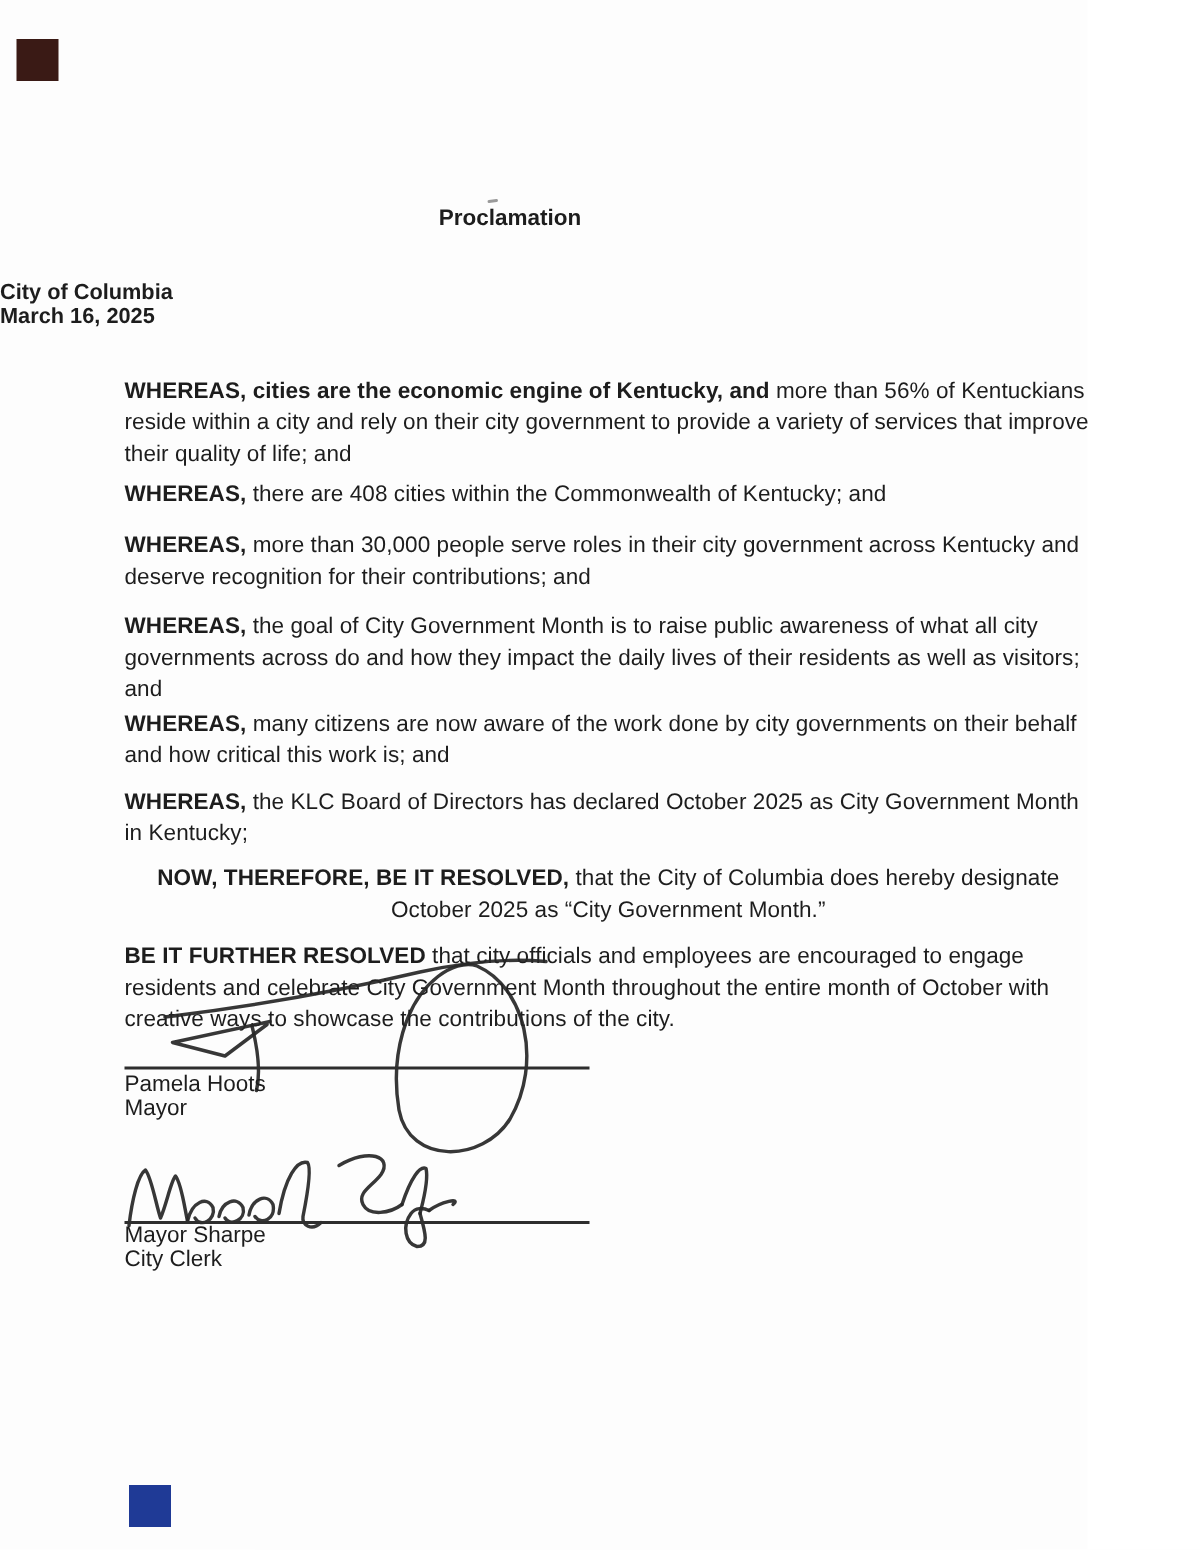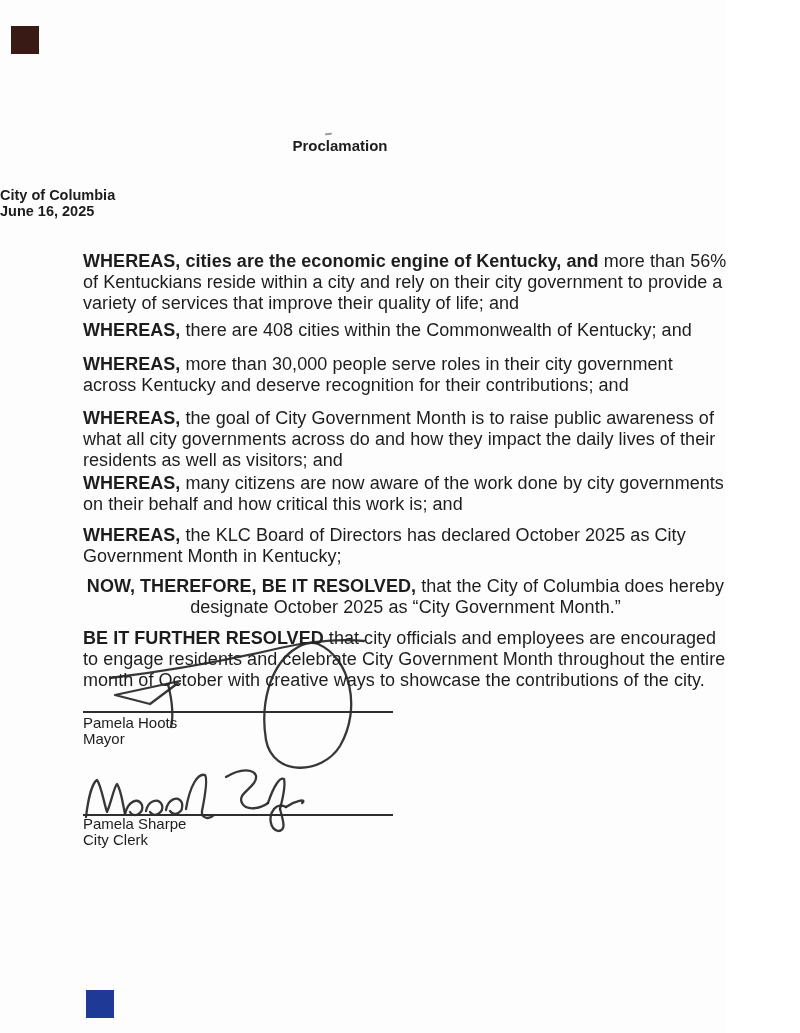--- a/index.html
+++ b/index.html
@@ -5,42 +5,42 @@
   html,body{margin:0;padding:0;}
   body{width:800px;height:1033px;background:#ffffff;overflow:hidden;}
   .page{position:relative;width:725px;height:1033px;background:#fdfdfd;
         font-family:"Liberation Sans", sans-serif;color:#1d1d1d;}
   .sq{position:absolute;width:28px;height:28px;}
   .speck{position:absolute;width:7px;height:2px;background:#9a9a9a;transform:rotate(-8deg);border-radius:1px;}
   .title{position:absolute;left:0;width:680px;text-align:center;font-weight:bold;
          font-size:15px;line-height:19px;}
   .subtitle{position:absolute;left:0;width:680px;font-weight:bold;
             font-size:14.5px;line-height:15.5px;}
-  .para{position:absolute;left:83px;width:645px;font-size:18px;line-height:20.8px;
+  .para{position:absolute;left:83px;width:645px;font-size:15px;line-height:20.8px;
         letter-spacing:0.05px;}
   .para b{font-weight:bold;}
   .sigline{position:absolute;left:83px;width:310px;height:0;border-top:2px solid #2e2e2e;}
   .sigtext{position:absolute;left:83px;font-size:15px;line-height:15.5px;}
   svg.signature{position:absolute;overflow:visible;}
   svg.signature path{fill:none;stroke:#262626;stroke-width:2.3;stroke-linecap:round;
                      stroke-linejoin:round;opacity:0.92;}
 </style>
 </head>
 <body>
 
 <div class="page">
 
   <div class="sq" style="left: 11px; top: 26px; background-color: rgb(58, 26, 21);"></div>
   <div class="sq" style="left: 86px; top: 990px; background-color: rgb(31, 58, 150);"></div>
   <div class="speck" style="left:325px;top:133px;"></div>
 
   <div class="title" style="top:136px;">Proclamation</div>
   <div class="subtitle" style="top:188px;">
     <div>City of Columbia</div>
-    <div>June 16, 2025</div>
+    <div>March 16, 2025</div>
   </div>
 
   <div class="para" style="top:251px;"><b>WHEREAS, cities are the economic engine of Kentucky, and</b><span> more than 56% of Kentuckians reside within a city and rely on their city government to provide a variety of services that improve their quality of life; and</span></div>
 
   <div class="para" style="top:320px;"><b>WHEREAS,</b><span> there are 408 cities within the Commonwealth of Kentucky; and</span></div>
 
   <div class="para" style="top:354px;"><b>WHEREAS,</b><span> more than 30,000 people serve roles in their city government across Kentucky and deserve recognition for their contributions; and</span></div>
 
   <div class="para" style="top:473px;"><b>WHEREAS,</b><span> many citizens are now aware of the work done by city governments on their behalf and how critical this work is; and</span></div>
 
@@ -70,17 +70,17 @@
     <path d="M68,46 C70,36 80,32 84,40 C86,48 76,53 72,47"></path>
     <path d="M88,45 C90,34 100,30 104,38 C106,48 96,52 92,46"></path>
     <path d="M108,44 C112,20 120,8 127,10 C130,14 126,36 124,46 C123,52 130,56 136,50"></path>
     <path d="M148,12 C168,0 184,6 176,18 C170,26 160,30 164,38 C168,46 182,44 190,38"></path>
     <path d="M190,38 C196,20 202,12 206,14 C208,22 204,36 202,44"></path>
     <path d="M202,44 C206,58 208,66 200,66 C192,64 190,52 196,44 C199,40 204,40 208,42"></path>
     <path d="M208,42 C216,36 230,33 224,38"></path>
   </svg>
   <div class="sigline" style="top:814px;"></div>
   <div class="sigtext" style="top:816px;">
-    <div>Pamela Sharpe</div>
+    <div>Mayor Sharpe</div>
     <div>City Clerk</div>
   </div>
 
 </div>
 
 </body></html>

